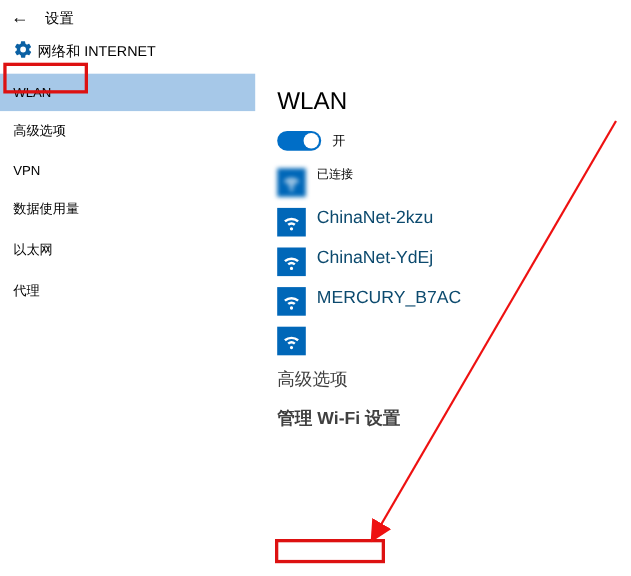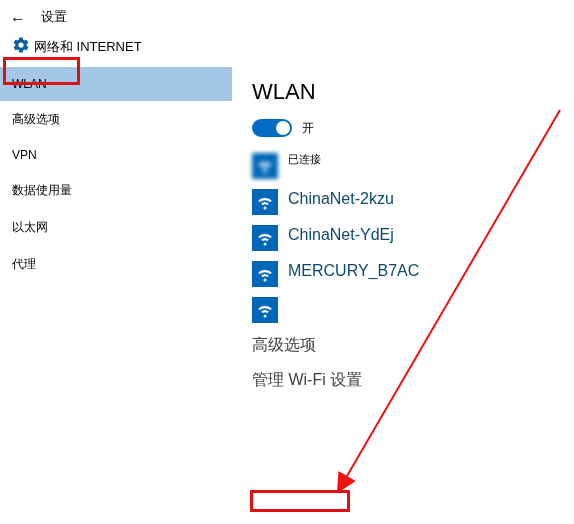--- a/index.html
+++ b/index.html
@@ -125,21 +125,21 @@
   .network-name { font-size: 16px; color:#0c4a6e; white-space: nowrap; }
   .network-name.blurred { filter: blur(3px); color:#6a6a6a; }
   .network-status { font-size: 11px; color:#000; }
   .link-item {
     display: block;
     color: #404040;
     font-size: 16px;
     margin-top: 12px;
     cursor: pointer;
   }
-  .link-item.second { margin-top: 14px; }
+  .link-item.second { margin-top: 14px; font-weight: bold; }
   .arrow-svg {
     position: absolute;
     top: 100px;
     left: 300px;
     width: 270px;
     height: 400px;
     pointer-events: none;
   }
 </style>
 </head>

